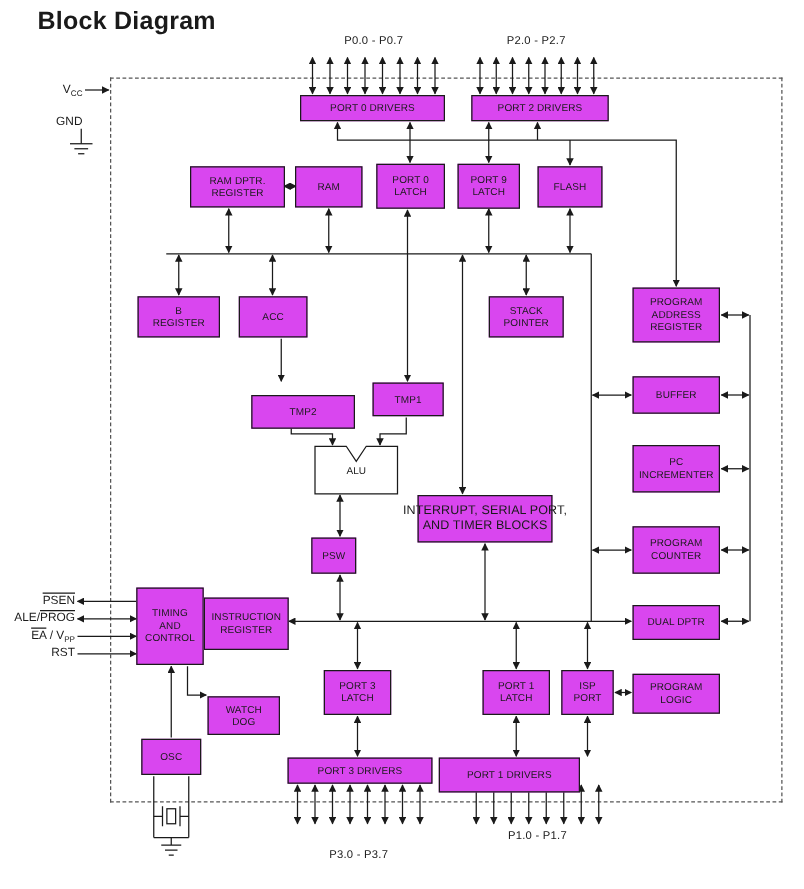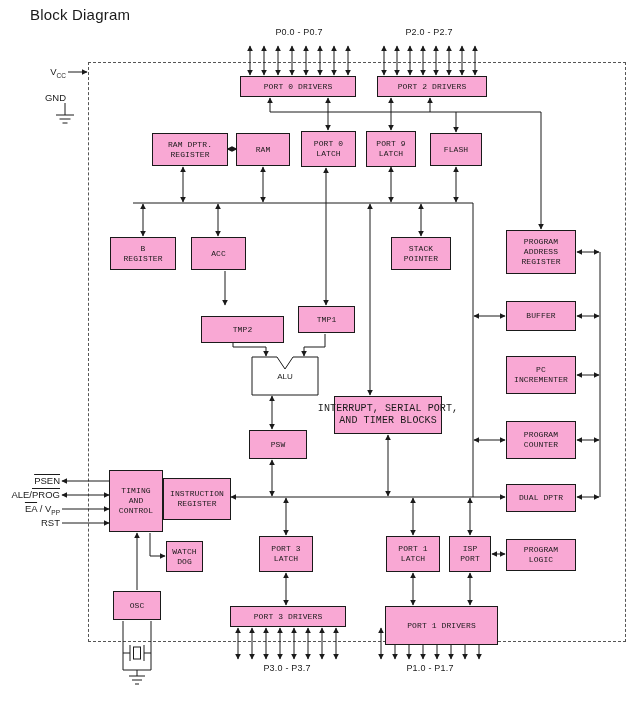--- a/index.html
+++ b/index.html
@@ -1,26 +1,26 @@
 <!DOCTYPE html>
 <html><head>
 <meta charset="utf-8">
 <style>
   html,body{margin:0;padding:0}
   body{
     width:643px;height:711px;position:relative;overflow:hidden;
     background:#ffffff;color:#1a1a1a;
     font-family:"Liberation Sans",sans-serif;
   }
-  #title{position:absolute;left:30px;top:6px;font-size:15px;font-weight:normal;letter-spacing:.2px}
+  #title{position:absolute;left:30px;top:6px;font-size:20px;font-weight:bold;letter-spacing:.2px}
   #boundary{position:absolute;border:1px dashed #555;background:transparent}
   .block{
-    position:absolute;border:1px solid #1a1a1a;background:#f9a8d4;box-sizing:border-box;
+    position:absolute;border:1px solid #1a1a1a;background:#d946ef;box-sizing:border-box;
     display:flex;align-items:center;justify-content:center;
-    text-align:center;font-size:8px;line-height:1.25;white-space:pre;letter-spacing:.1px;font-family:Liberation Mono, monospace;
+    text-align:center;font-size:8px;line-height:1.25;white-space:pre;letter-spacing:.1px;
   }
   .alu-label{position:absolute;font-size:8px;text-align:center}
   .pinlabel{position:absolute;font-size:9px;text-align:center;letter-spacing:.2px}
   .sig{position:absolute;font-size:9.5px;text-align:right;line-height:11px;height:11px;white-space:pre}
   .ovl{text-decoration:overline}
   sub{font-size:6.5px}
   #wires{position:absolute;left:0;top:0}
   .w{stroke:#1a1a1a;stroke-width:1;fill:none}
   .shape{stroke:#1a1a1a;stroke-width:1;fill:#ffffff}
 </style>
@@ -199,48 +199,48 @@
 POINTER</div>
 <div class="block" style="left:506px;top:230px;width:70px;height:44px">PROGRAM
 ADDRESS
 REGISTER</div>
 <div class="block" style="left:201px;top:316px;width:83px;height:27px">TMP2</div>
 <div class="block" style="left:298px;top:306px;width:57px;height:27px">TMP1</div>
 <div class="block" style="left:506px;top:301px;width:70px;height:30px">BUFFER</div>
 <div class="alu-label" style="left:252px;top:372px;width:66px">ALU</div>
 <div class="block" style="left:506px;top:356px;width:70px;height:38px">PC
 INCREMENTER</div>
-<div class="block" style="left:249px;top:430px;width:58px;height:29px">PSW</div>
+<div class="block" style="left:249px;top:430px;width:36px;height:29px">PSW</div>
 <div class="block" style="left:334px;top:396px;width:108px;height:38px;font-size:10px">INTERRUPT, SERIAL PORT,
 AND TIMER BLOCKS</div>
 <div class="block" style="left:506px;top:421px;width:70px;height:38px">PROGRAM
 COUNTER</div>
 <div class="block" style="left:109px;top:470px;width:54px;height:62px">TIMING
 AND
 CONTROL</div>
 <div class="block" style="left:163px;top:478px;width:68px;height:42px">INSTRUCTION
 REGISTER</div>
 <div class="block" style="left:506px;top:484px;width:70px;height:28px">DUAL DPTR</div>
-<div class="block" style="left:166px;top:541px;width:37px;height:31px">WATCH
+<div class="block" style="left:166px;top:557px;width:58px;height:31px">WATCH
 DOG</div>
 <div class="block" style="left:259px;top:536px;width:54px;height:36px">PORT 3
 LATCH</div>
 <div class="block" style="left:386px;top:536px;width:54px;height:36px">PORT 1
 LATCH</div>
 <div class="block" style="left:449px;top:536px;width:42px;height:36px">ISP
 PORT</div>
 <div class="block" style="left:506px;top:539px;width:70px;height:32px">PROGRAM
 LOGIC</div>
 <div class="block" style="left:113px;top:591px;width:48px;height:29px">OSC</div>
 <div class="block" style="left:230px;top:606px;width:116px;height:21px">PORT 3 DRIVERS</div>
-<div class="block" style="left:385px;top:606px;width:113px;height:39px">PORT 1 DRIVERS</div>
+<div class="block" style="left:351px;top:606px;width:113px;height:28px">PORT 1 DRIVERS</div>
 
 <div class="pinlabel" style="left:259px;top:27px;width:80px">P0.0 - P0.7</div>
 <div class="pinlabel" style="left:389px;top:27px;width:80px">P2.0 - P2.7</div>
-<div class="pinlabel" style="left:247px;top:663px;width:80px">P3.0 - P3.7</div>
+<div class="pinlabel" style="left:247px;top:678px;width:80px">P3.0 - P3.7</div>
 <div class="pinlabel" style="left:390px;top:663px;width:80px">P1.0 - P1.7</div>
 
 <div class="sig" style="left:20px;top:66px;width:46px"><span>V</span><sub>CC</sub></div>
 <div class="sig" style="left:20px;top:92px;width:46px">GND</div>
 <div class="sig" style="left:10px;top:475px;width:50px"><span class="ovl">PSEN</span></div>
 <div class="sig" style="left:2px;top:489px;width:58px"><span>ALE/</span><span class="ovl">PROG</span></div>
 <div class="sig" style="left:2px;top:503px;width:58px"><span class="ovl">EA</span><span> / </span><span>V</span><sub>PP</sub></div>
 <div class="sig" style="left:10px;top:517px;width:50px">RST</div>
 
 </body></html>

